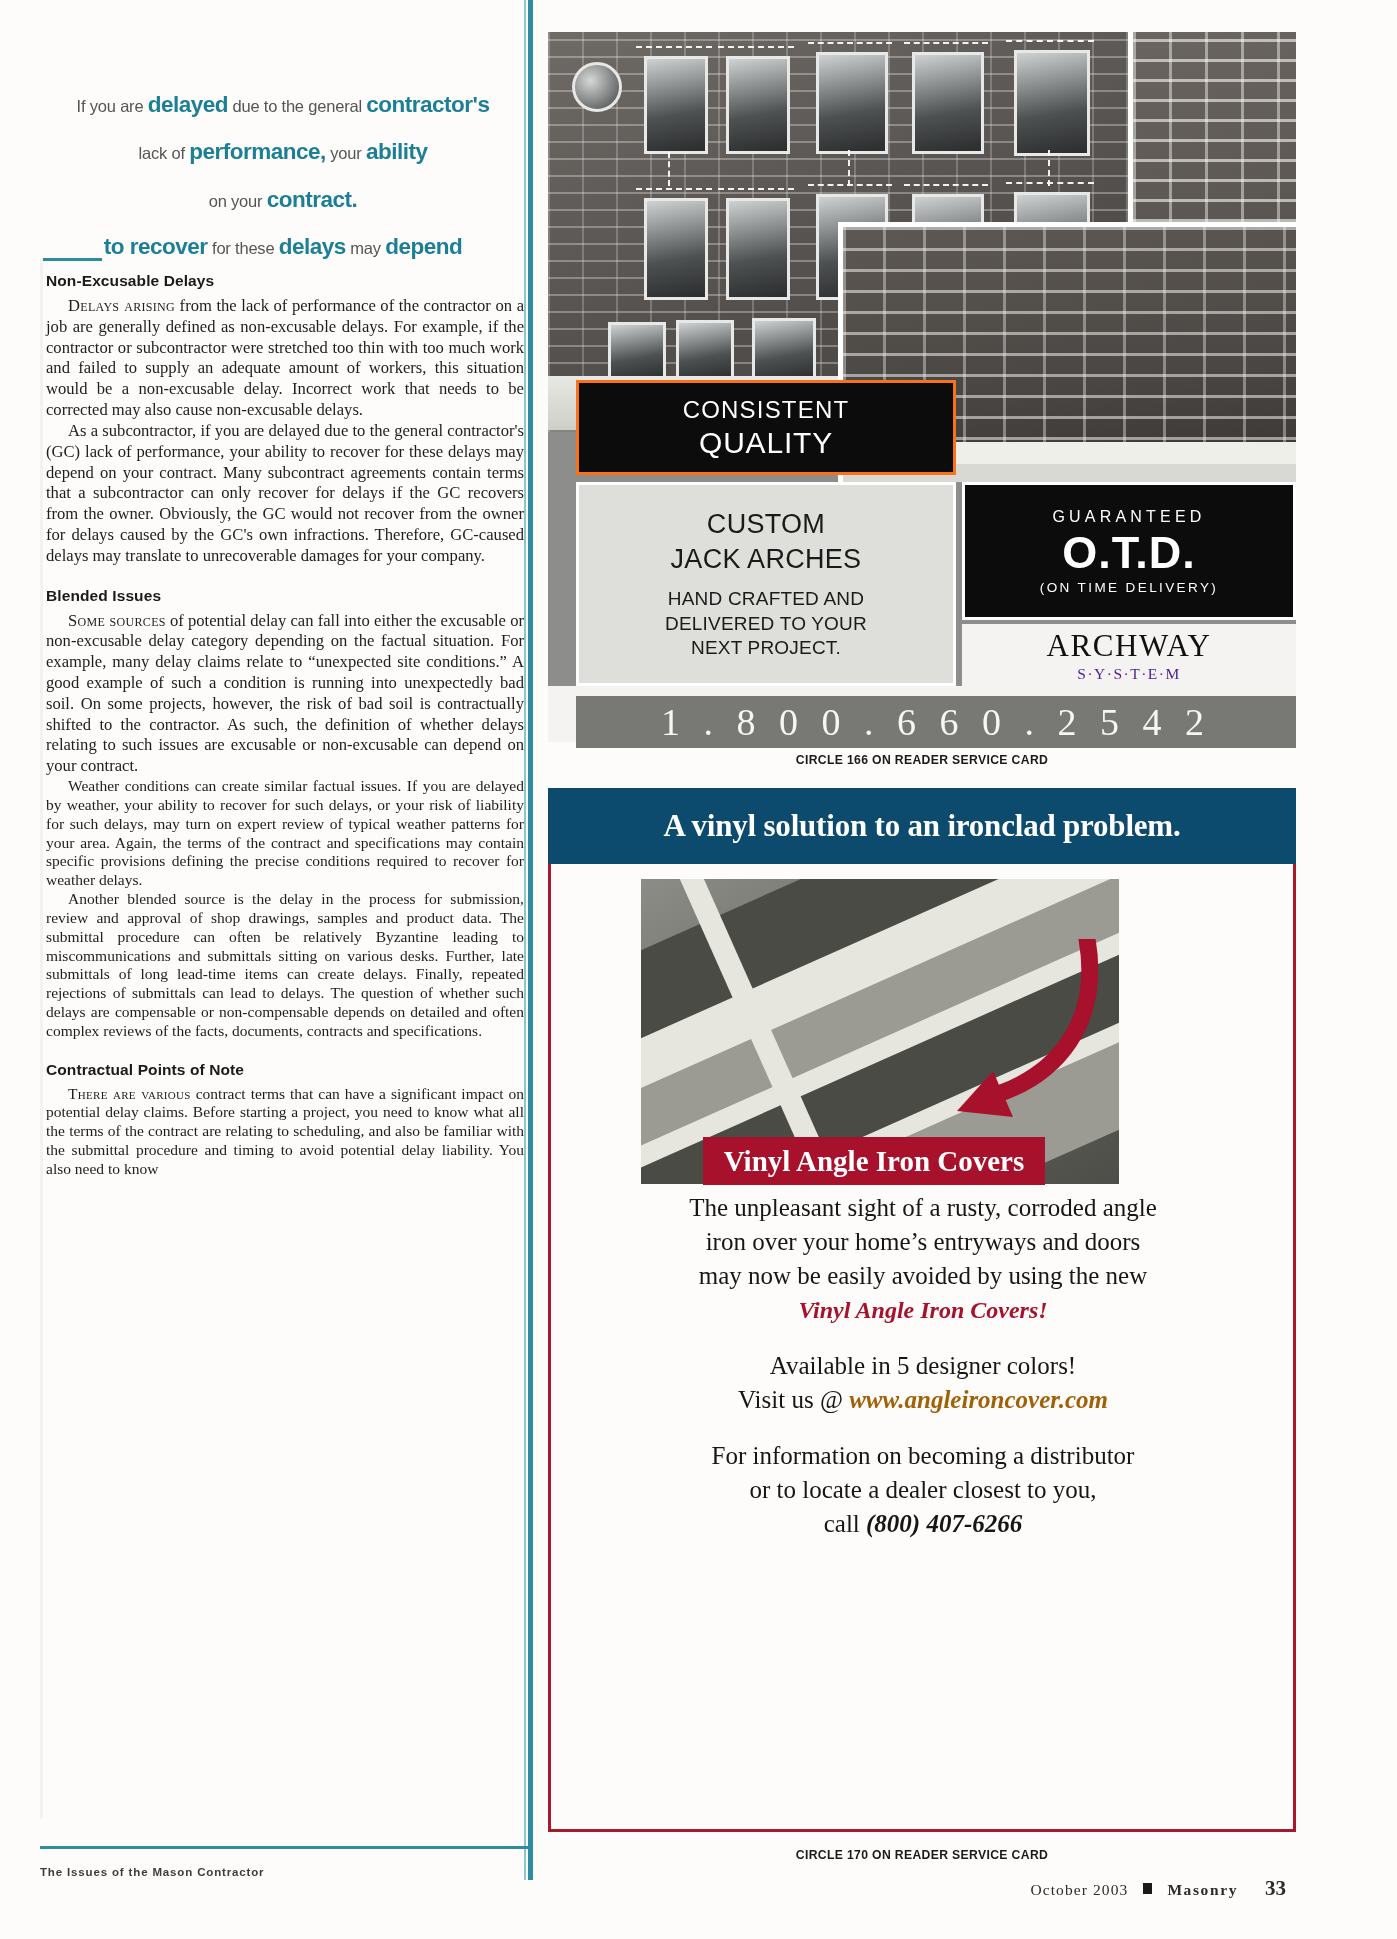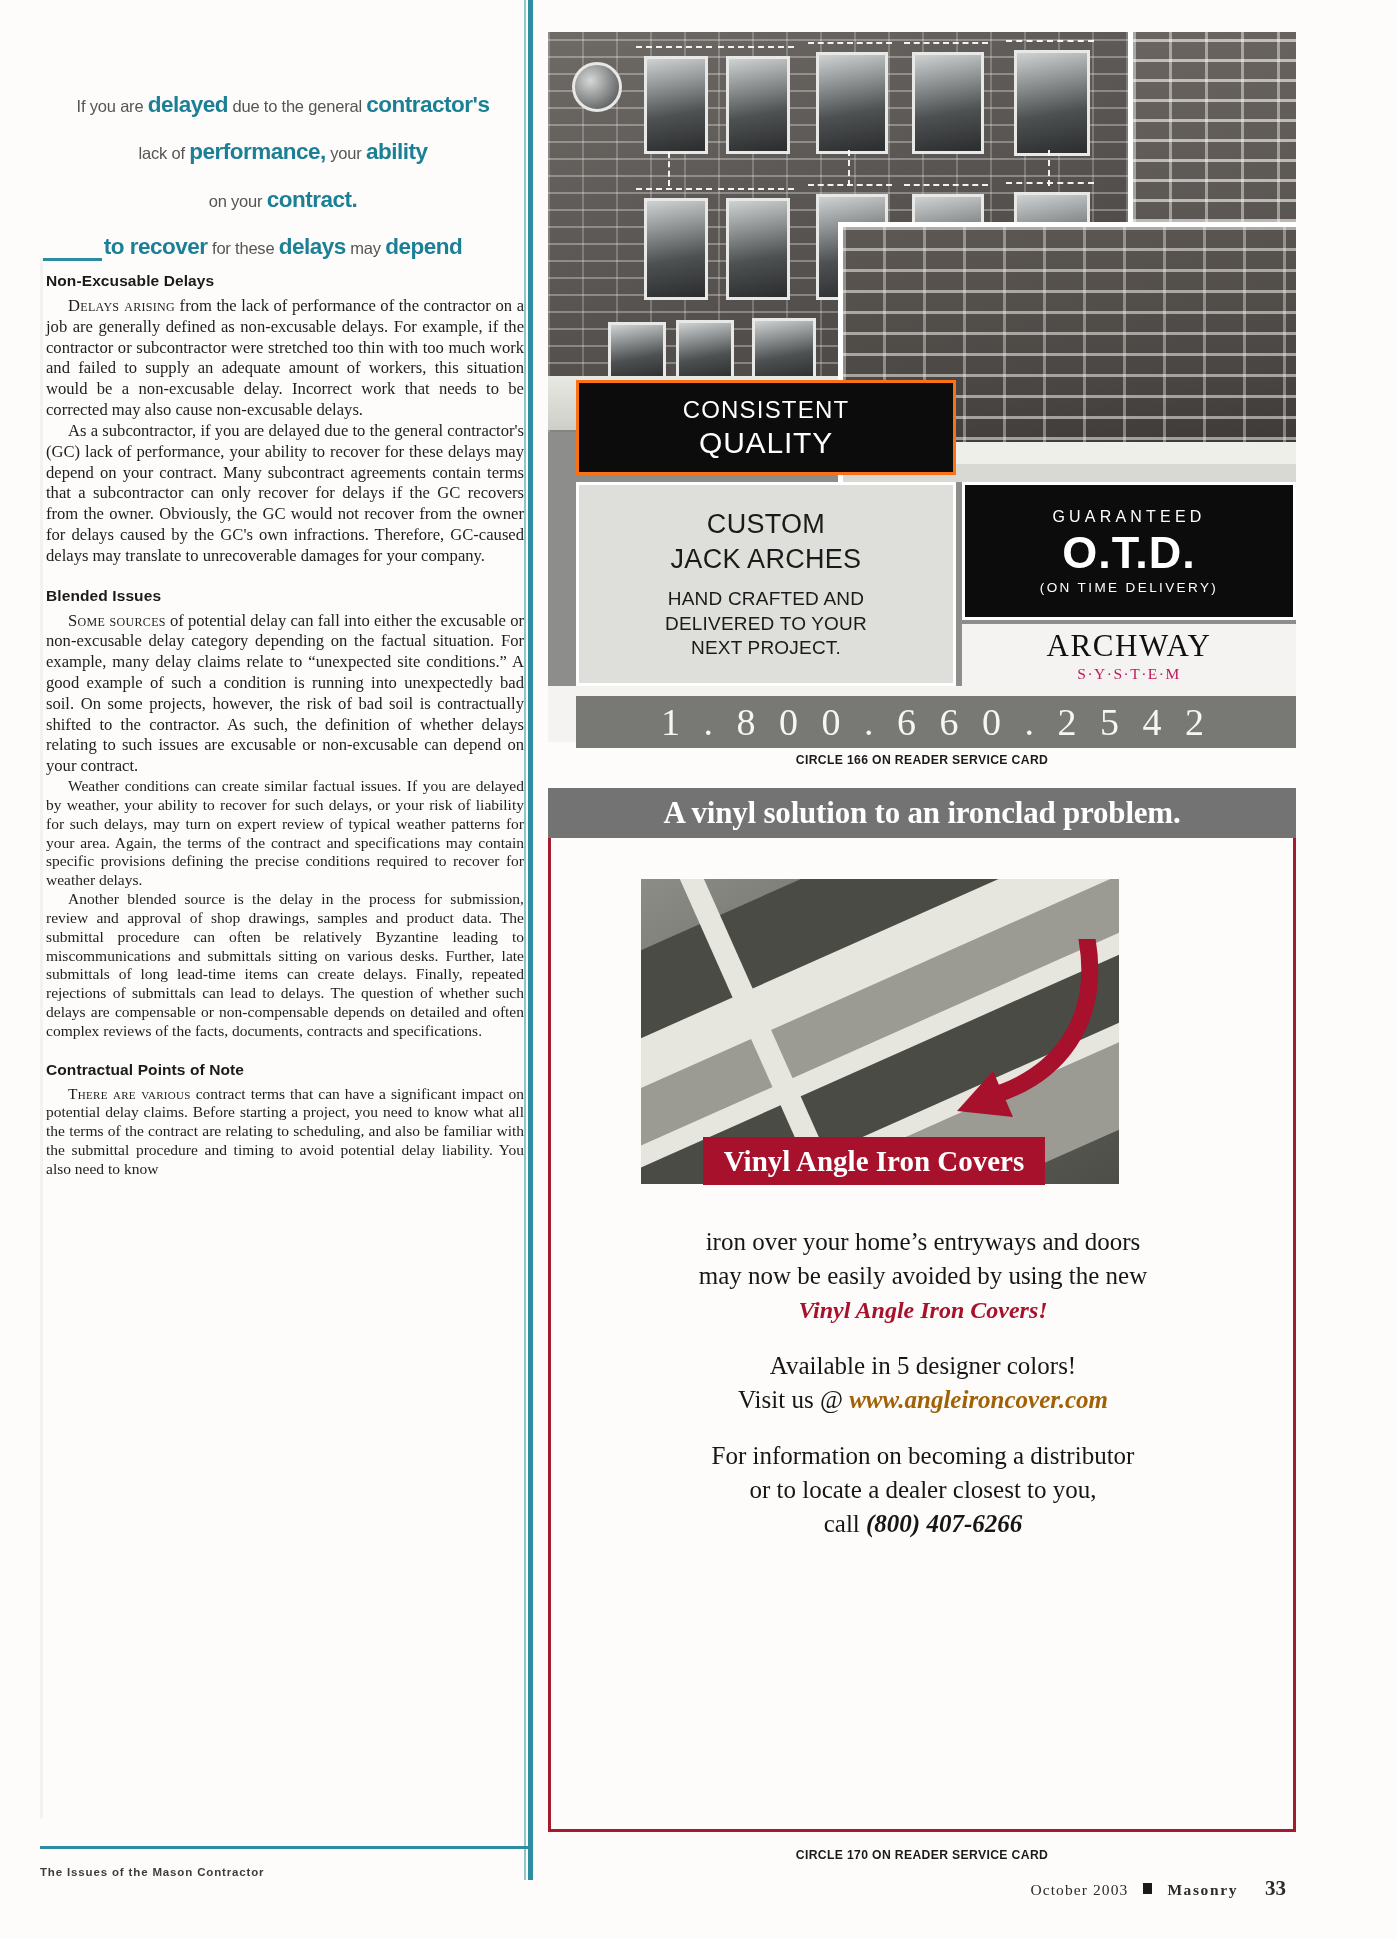--- a/index.html
+++ b/index.html
@@ -173,21 +173,21 @@
   .tile-otd .otd{font-size:45px;font-weight:bold;letter-spacing:1px;margin:1px 0 1px;}
   .tile-otd .ontime{font-size:13.5px;letter-spacing:2.4px;font-weight:300;}
 
   .tile-archway{
     position:absolute;left:414px;top:592px;width:334px;height:62px;
     background:#f4f3f1;color:#101010;
     display:flex;flex-direction:column;align-items:center;justify-content:center;
     font-family:"Liberation Serif", serif;
   }
   .tile-archway .aw{font-size:31px;letter-spacing:1.6px;font-variant:small-caps;font-weight:400;}
-  .tile-archway .sysm{font-size:15.5px;letter-spacing:1.5px;color:#be185d;margin-top:1px;}
+  .tile-archway .sysm{font-size:15.5px;letter-spacing:1.5px;color:#4c1d95;margin-top:1px;}
 
   .arch-phone{
     position:absolute;left:28px;top:664px;width:720px;height:52px;
     background:#787874;color:#f6f6f2;
     display:flex;align-items:center;justify-content:center;
     font-family:"Liberation Serif", serif;
     font-size:38px;letter-spacing:7px;font-weight:300;
   }
   .circle-card{
     position:absolute;width:748px;text-align:center;
@@ -195,22 +195,22 @@
     font-size:12.2px;font-weight:bold;color:#1a1a1a;letter-spacing:0.35px;
   }
   .circle-166{left:0px;top:753px;}
 
   
   .ad-vinyl{
     position:absolute;left:0px;top:788px;width:748px;height:1044px;
     border:3px solid #a61a2e;box-sizing:border-box;background:#fdfcfa;
   }
   .vinyl-banner{
-    position:absolute;left:-3px;top:-3px;width:748px;height:50px;
-    background:#737373;color:#fff;
+    position:absolute;left:-3px;top:-3px;width:748px;height:76px;
+    background:#0c4a6e;color:#fff;
     display:flex;align-items:center;justify-content:center;
     font-family:"Liberation Serif", serif;
     font-size:31px;font-weight:bold;letter-spacing:-0.2px;
   }
   .vinyl-photo{
     position:absolute;left:90px;top:88px;width:478px;height:305px;
     background:linear-gradient(150deg,#8d8d87 0%,#6d6d67 40%,#4e4e49 100%);
     overflow:hidden;
   }
   .vp-band{position:absolute;background:#e6e6df;transform:rotate(-24deg);}
@@ -379,21 +379,21 @@
 
         <svg class="arrow-svg" viewBox="0 0 240 200">
           <path d="M226 0 C 240 80, 200 140, 120 160" stroke="#a8112b" stroke-width="17" fill="none" stroke-linecap="round"></path>
           <path d="M132 132 L 96 172 L 152 178 Z" fill="#a8112b"></path>
         </svg>
       </div>
 
       <div class="vinyl-label">Vinyl Angle Iron Covers</div>
 
       <div class="vinyl-copy">
-        <br>
+        <span>The unpleasant sight of a rusty, corroded angle</span><br>
         <span>iron over your home’s entryways and doors</span><br>
         <span>may now be easily avoided by using the new</span><br>
         <span class="vc-red-ital">Vinyl Angle Iron Covers!</span>
         <span class="vc-gap"></span>
         <span>Available in 5 designer colors!</span><br>
         <span>Visit us @ </span><span class="vc-link">www.angleironcover.com</span>
         <span class="vc-gap"></span>
         <span>For information on becoming a distributor</span><br>
         <span>or to locate a dealer closest to you,</span><br>
         <span>call </span><span class="vc-bold-ital">(800) 407-6266</span>

